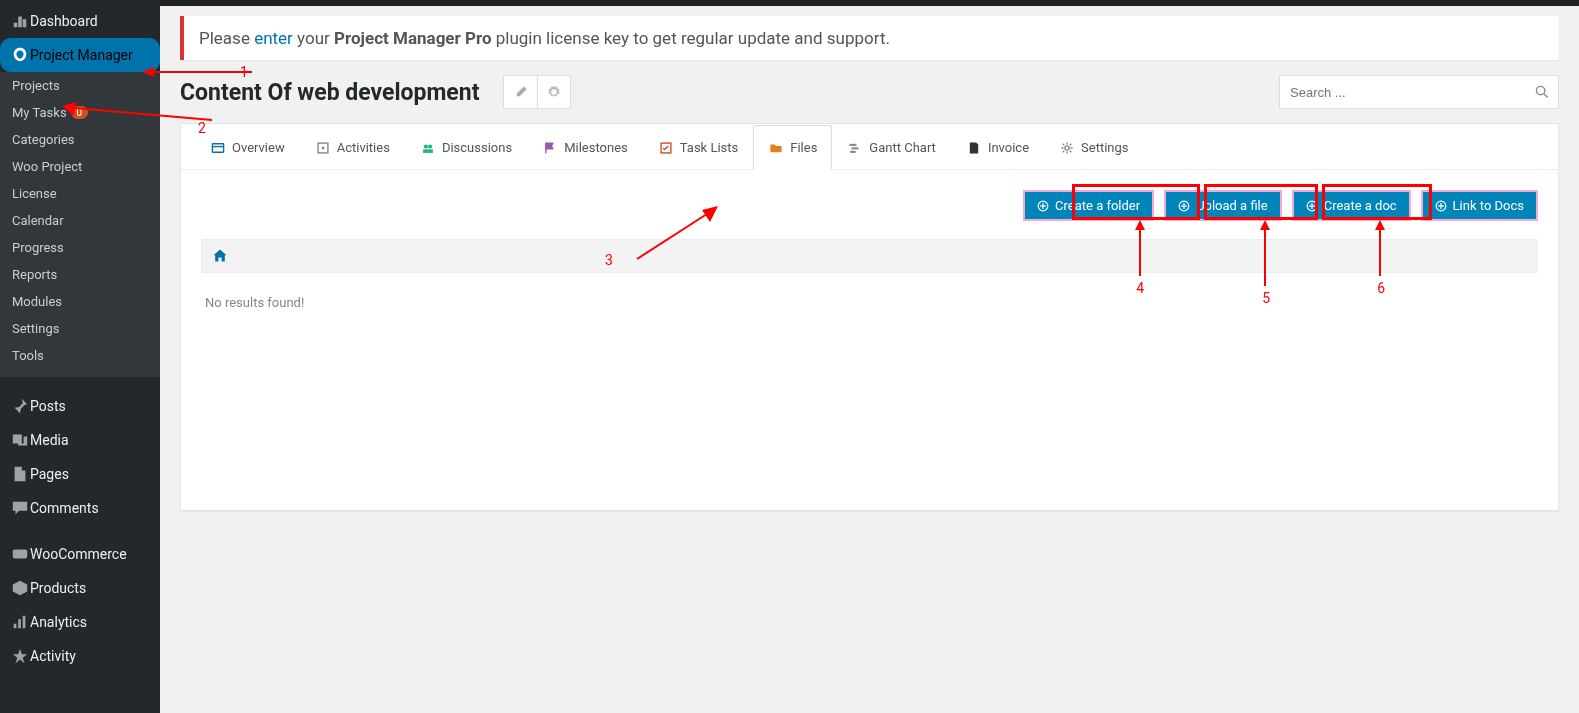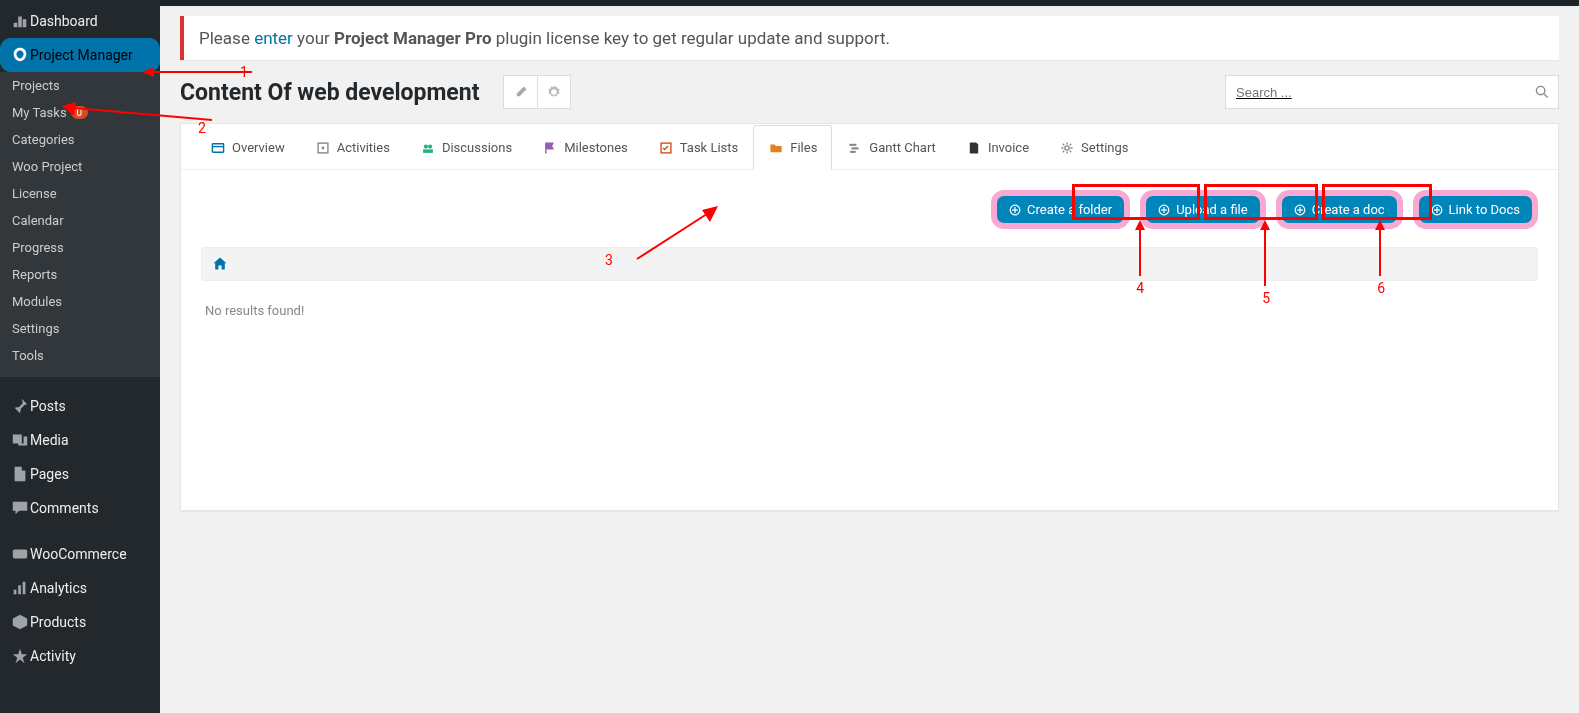--- a/index.html
+++ b/index.html
@@ -84,22 +84,22 @@
   .head-btns { display:flex; gap:0; margin-left:14px; }
   .head-btn {
     width:34px; height:34px; border:1px solid #ddd; background:#fff;
     display:flex; align-items:center; justify-content:center; color:#aaa;
   }
   .head-btn:first-child{border-right:none;}
   .search-box {
     position: relative;
   }
   .search-box input{
-    width:334px; height:34px; border:1px solid #ddd; padding:6px 52px 6px 10px;
-    font-size:13px; background:#fff;text-decoration:underline;
+    width:280px; height:34px; border:1px solid #ddd; padding:6px 52px 6px 10px;
+    font-size:13px; background:#fff;
   }
   .search-box .sicon{ position:absolute; right:10px; top:50%; transform:translateY(-50%); color:#888; }
   .panel {
     background:#fff;
     border:1px solid #e5e5e5;
     box-shadow: 0 1px 1px rgba(0,0,0,.04);
   }
   .tabs {
     display:flex;
     border-bottom:1px solid #eee;
@@ -115,22 +115,22 @@
   .tab.active {
     border:1px solid #ddd; border-bottom-color:#fff; background:#fff;
     border-radius:3px 3px 0 0;
   }
   .tab .ti { width:16px; display:inline-flex; align-items:center; justify-content:center;}
   .tab-body { padding: 20px; min-height: 340px; position:relative;}
   .action-row {
     display:flex; justify-content:flex-end; gap:10px; margin-bottom:18px;
   }
   .btn {
-    background:#0085ba; color:#fff; border:6px solid #f9a8d4;
-    padding:6px 12px; font-size:13px; border-radius:13px;
+    background:#0085ba; color:#fff; border:2px solid #f9a8d4;
+    padding:6px 12px; font-size:13px; border-radius:0;
     display:inline-flex; align-items:center; gap:6px; cursor:pointer;
   }
   .ann-box {
     border:3px solid #ff0000; position:absolute; pointer-events:none; z-index:5;
   }
   .ann-label { color:#ff0000; font-size:14px; position:absolute; z-index:6; pointer-events:none;}
   .crumb-bar {
     background:#f3f3f3; border:1px solid #eee; padding:8px 10px; border-radius:2px;
     margin-bottom:16px;
   }
@@ -240,32 +240,32 @@
       <span class="ico">
           <svg width="18" height="18" viewBox="0 0 20 20">
             <rect fill="currentColor" x="2" y="5" width="16" height="10" rx="2"></rect>
           </svg>
         </span>
       <span>WooCommerce</span>
     </div>
     <div class="sb-item">
       <span class="ico">
           <svg width="18" height="18" viewBox="0 0 20 20">
+            <path fill="currentColor" d="M10 2l8 4v8l-8 4-8-4V6z"></path>
+          </svg>
+        </span>
+      <span>Products</span>
+    </div>
+    <div class="sb-item">
+      <span class="ico">
+          <svg width="18" height="18" viewBox="0 0 20 20">
             <path fill="currentColor" d="M3 12h3v5H3zM8 7h3v10H8zM13 3h3v14h-3z"></path>
           </svg>
         </span>
       <span>Analytics</span>
-    </div>
-    <div class="sb-item">
-      <span class="ico">
-          <svg width="18" height="18" viewBox="0 0 20 20">
-            <path fill="currentColor" d="M10 2l8 4v8l-8 4-8-4V6z"></path>
-          </svg>
-        </span>
-      <span>Products</span>
     </div>
     <div class="sb-item">
       <span class="ico">
           <svg width="18" height="18" viewBox="0 0 20 20">
             <path fill="currentColor" d="M10 2l2 6h6l-5 4 2 6-5-4-5 4 2-6-5-4h6z"></path>
           </svg>
         </span>
       <span>Activity</span>
     </div>
   </div>

